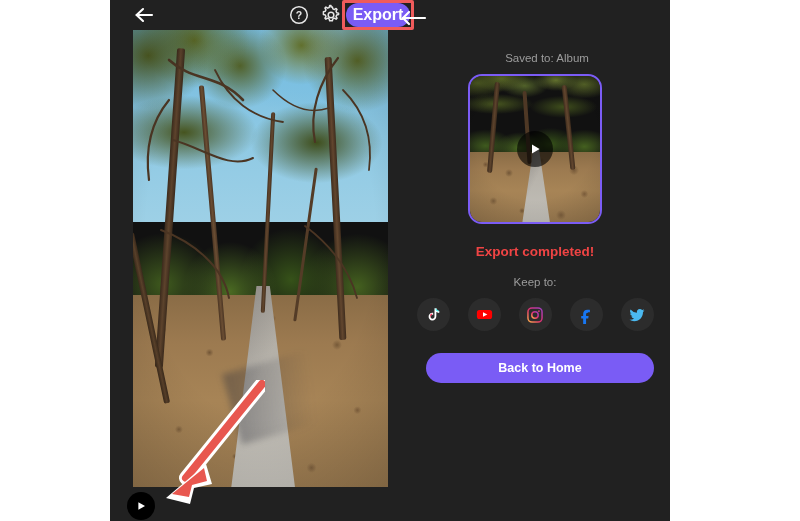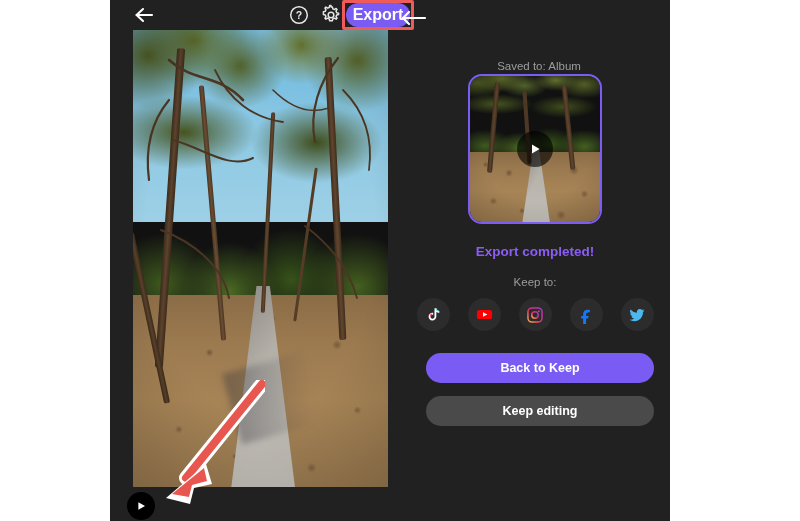--- a/index.html
+++ b/index.html
@@ -247,26 +247,25 @@
   .right-panel {
     position: absolute;
     left: 290px;
     top: 30px;
     width: 270px;
     height: 491px;
   }
 
   .saved-label {
     position: absolute;
-    left: 4px; top: 22px;
+    left: 12px; top: 22px;
     width: 270px;
     text-align: center;
     color: #9c9c9c;
     font-size: 11.5px;
-    margin-top: 8px;
   }
 
   .thumb-frame {
     position: absolute;
     left: 68px;
     top: 44px;
     width: 134px;
     height: 150px;
     border: 2.5px solid #7b5cf5;
     border-radius: 14px;
@@ -295,21 +294,21 @@
     align-items: center;
     justify-content: center;
   }
 
   .completed-label {
     position: absolute;
     left: 0;
     top: 214px;
     width: 270px;
     text-align: center;
-    color: #8b5cf6;
+    color: #ef4444;
     font-size: 13.5px;
     font-weight: bold;
   }
 
   .share-label {
     position: absolute;
     left: 0;
     top: 246px;
     width: 270px;
     text-align: center;
@@ -528,22 +527,21 @@
         </button>
 
         <button class="social-btn">
           <svg width="18" height="18" viewBox="0 0 24 24">
             <path d="M22 5.9c-.74.33-1.53.55-2.36.65.85-.51 1.5-1.31 1.8-2.27-.79.47-1.67.81-2.6 1a4.1 4.1 0 0 0-7 3.74A11.64 11.64 0 0 1 3.4 4.7a4.1 4.1 0 0 0 1.27 5.47c-.67-.02-1.3-.2-1.85-.5v.05a4.1 4.1 0 0 0 3.29 4.02c-.62.17-1.27.19-1.88.07a4.1 4.1 0 0 0 3.83 2.85A8.23 8.23 0 0 1 2 18.4a11.6 11.6 0 0 0 6.29 1.84c7.55 0 11.68-6.25 11.68-11.67l-.01-.53A8.3 8.3 0 0 0 22 5.9z" fill="#4bb9f0"></path>
           </svg>
         </button>
 
       </div>
 
-      <button class="btn-primary">Back to Keep</button>
-      <button class="btn-secondary">Keep editing</button>
+      <button class="btn-primary">Back to Home</button>
     </div>
 
   </div>
 
   <svg class="annot-arrow-right" viewBox="0 0 28 20">
     <g stroke="#ffffff" stroke-width="2.2" fill="none" stroke-linecap="round" stroke-linejoin="round">
       <path d="M9 4 L3 10 L9 16"></path>
       <line x1="3" y1="10" x2="25" y2="10"></line>
     </g>
   </svg>

